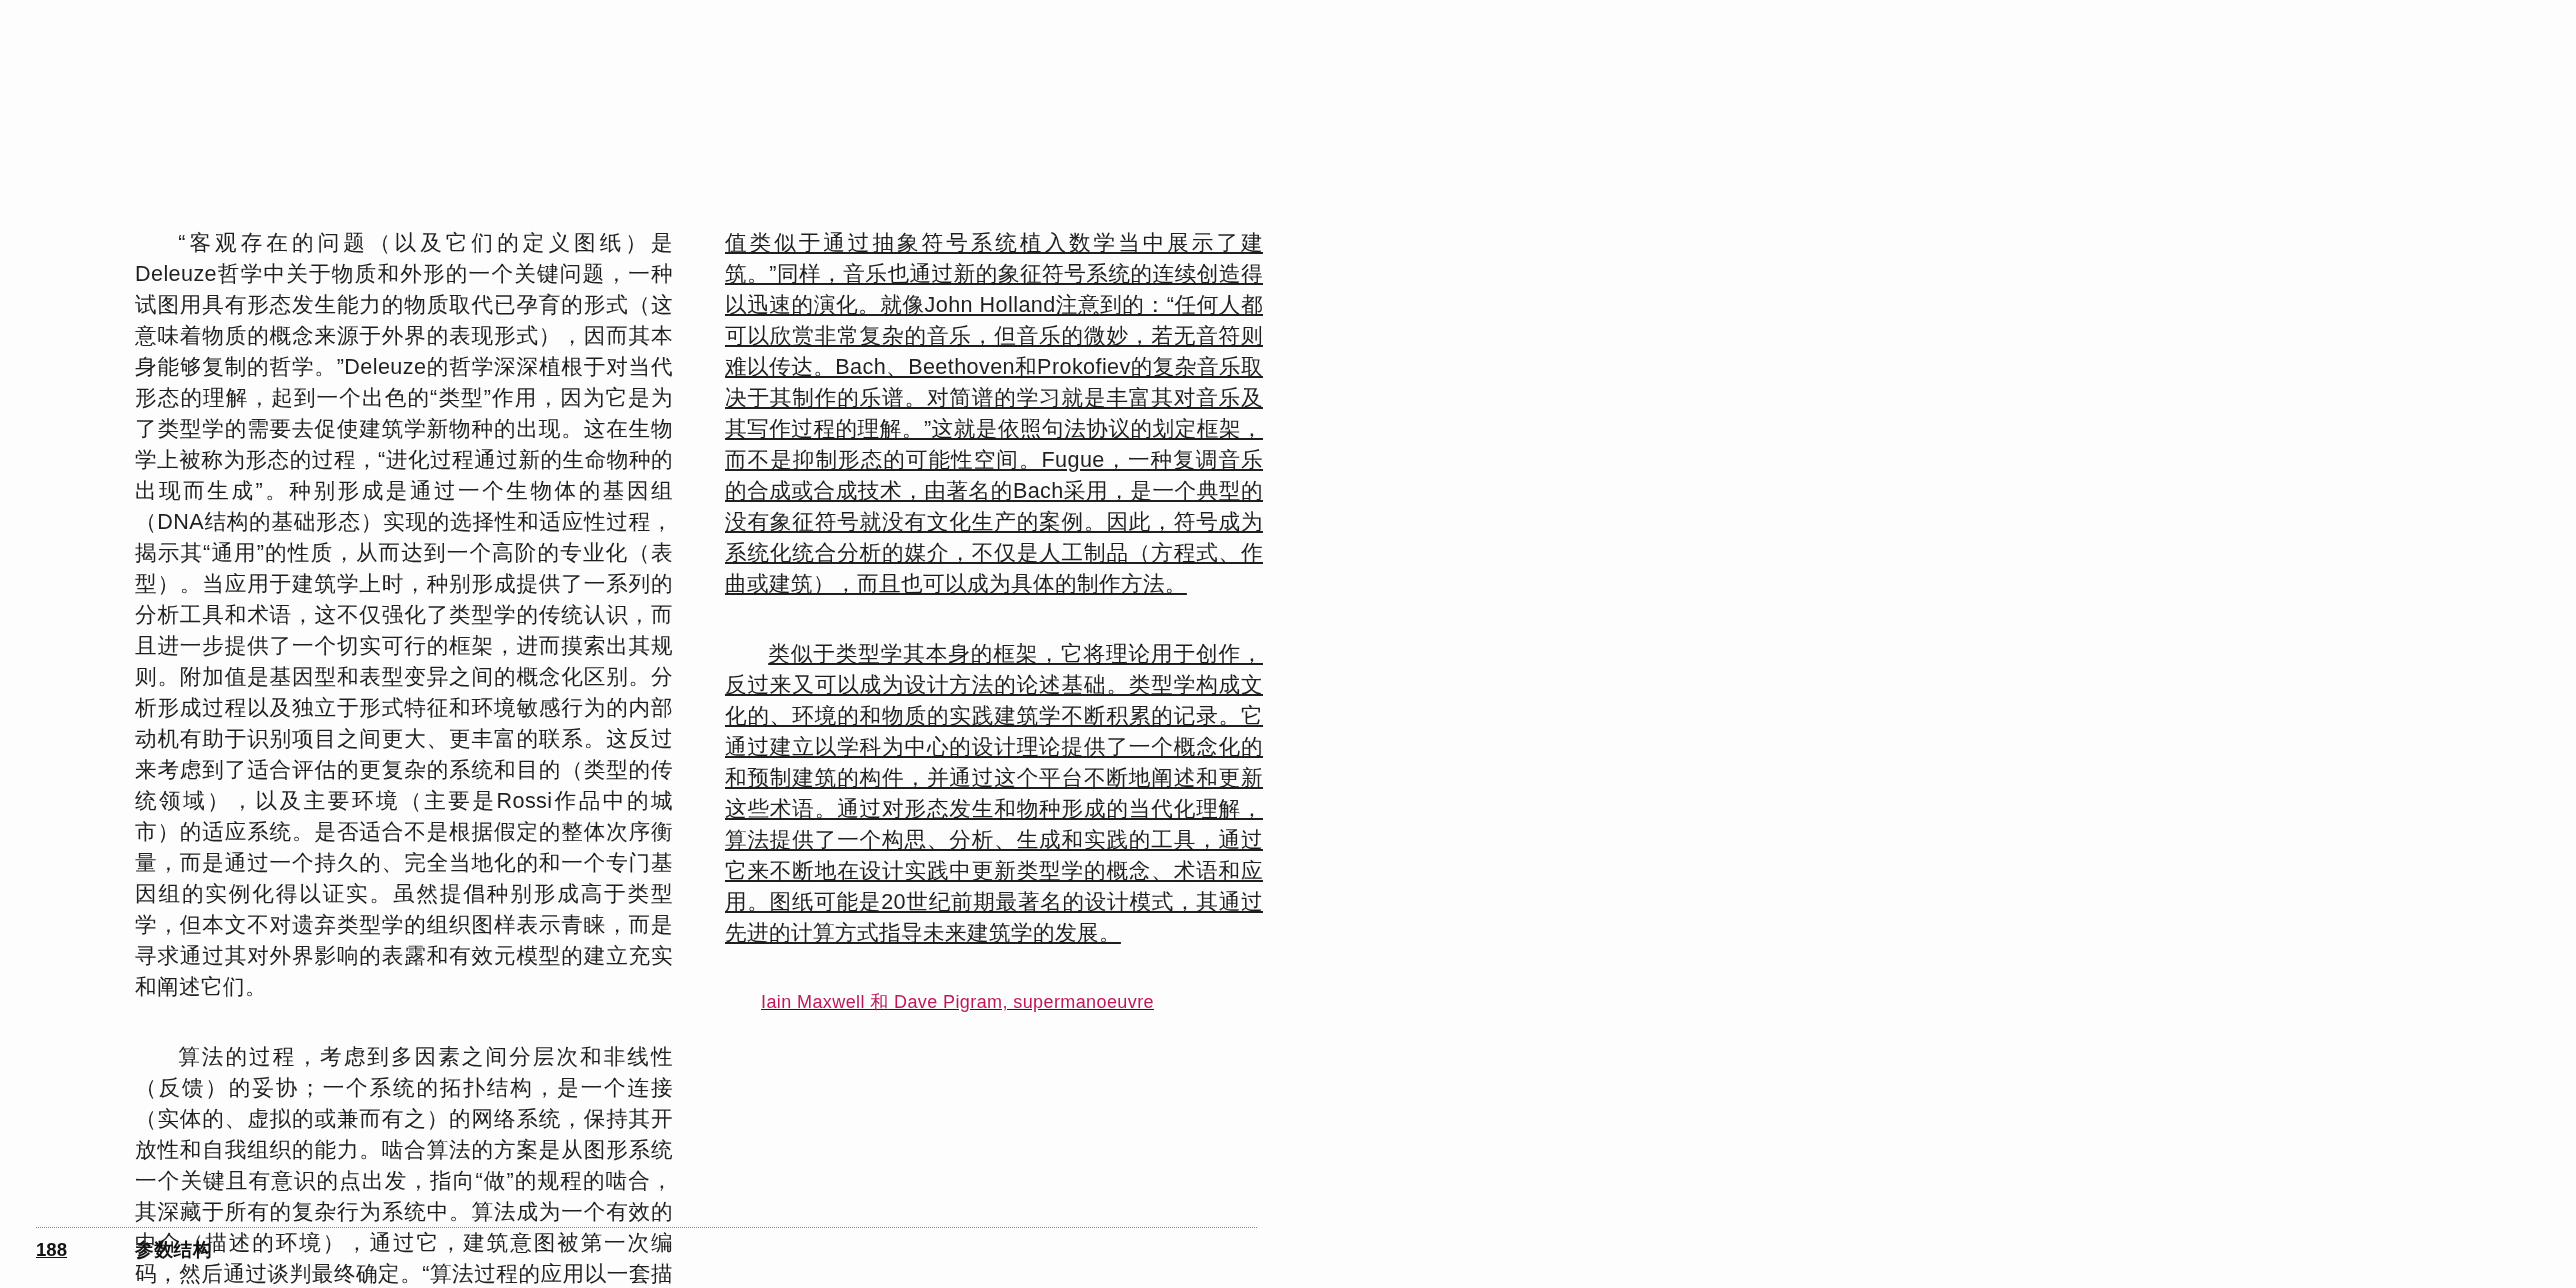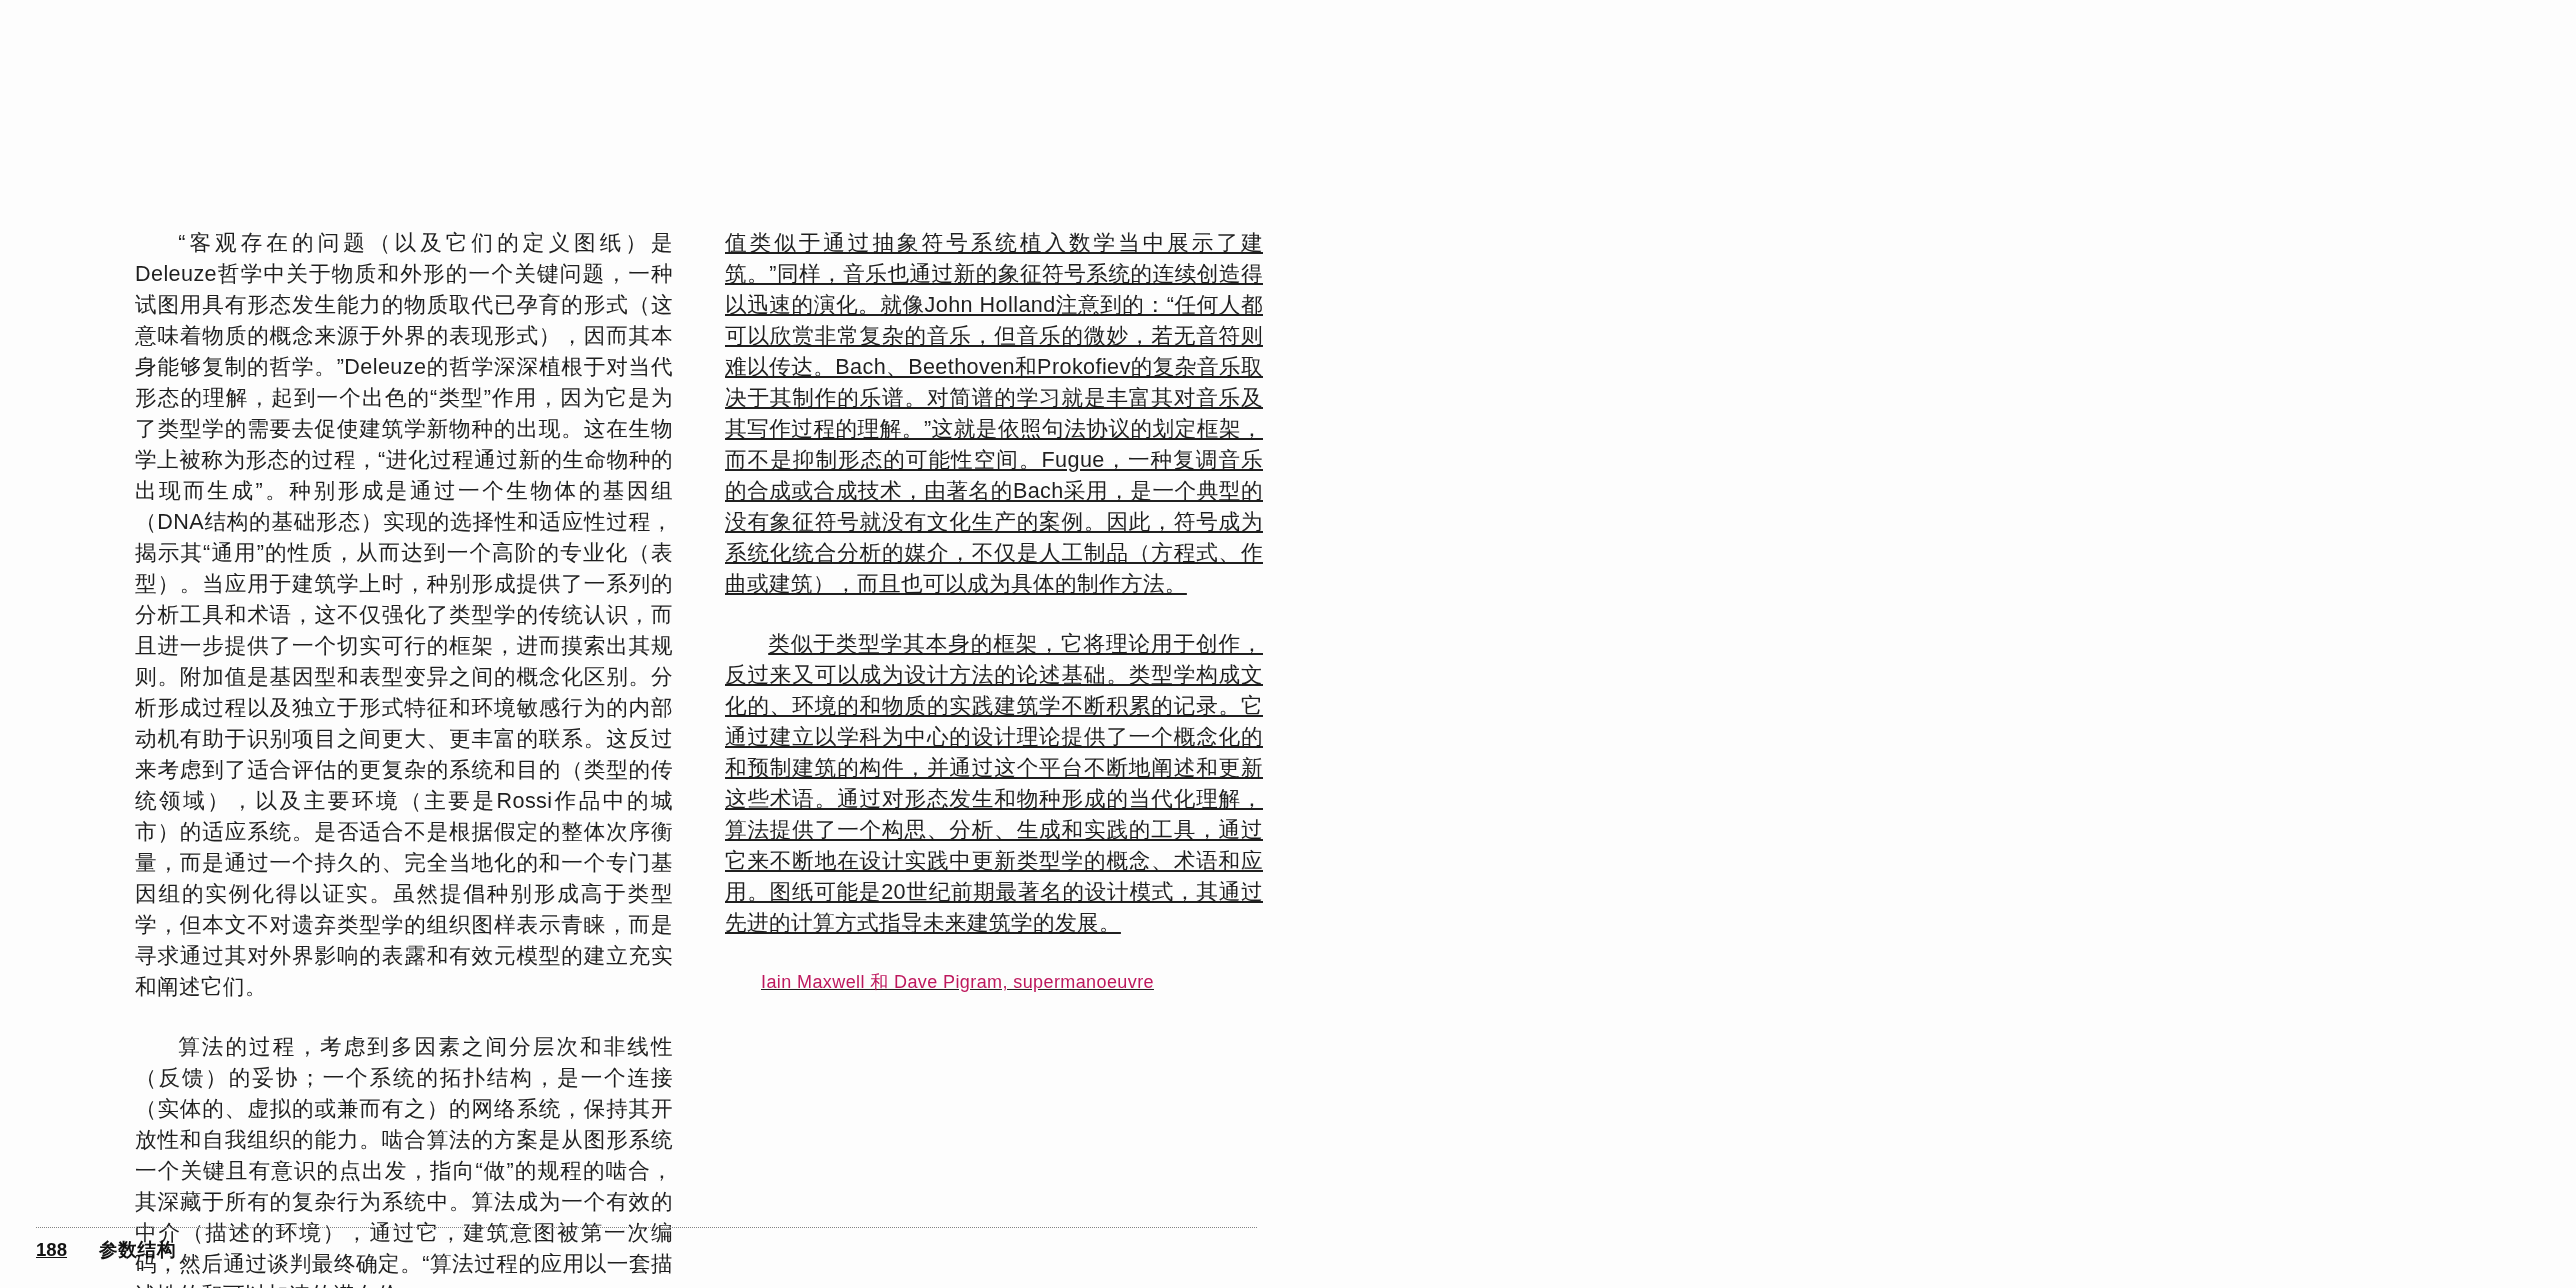--- a/index.html
+++ b/index.html
@@ -32,21 +32,21 @@
     color: #1f1f1f;
     font-size: 21.6px;
     line-height: 31px;
     text-align: justify;
     letter-spacing: 0.4px;
   }
   .col-1 { left: 135px; }
   .col-2 { left: 725px; text-decoration: underline; }
   .col p { margin: 0; }
   .col p.indent { text-indent: 2em; }
-  .col p + p { margin-top: 29px; }
+  .col p + p { margin-top: 39px; }
   .byline {
     margin-top: 62px;
     font-size: 18px;
     color: #be185d;
     text-indent: 2em;
     text-align: left;
   }
 
   
   .footer {
@@ -61,21 +61,21 @@
     width: 100%;
   }
   .footer .row {
     margin-top: 9px;
     display: flex;
     align-items: baseline;
     font-weight: bold;
     font-size: 18.6px;
     color: #111;
   }
-  .footer-left .pagenum   { margin-right: 32px; text-decoration: underline; }
+  .footer-left .pagenum   { margin-right: 68px; text-decoration: underline; }
   .running { letter-spacing: 0.7px; }
 </style>
 </head>
 <body>
 
 <div class="spread">
 
   <section class="page page-left">
     <div class="col col-1">
         <p class="indent">“客观存在的问题（以及它们的定义图纸）是Deleuze哲学中关于物质和外形的一个关键问题，一种试图用具有形态发生能力的物质取代已孕育的形式（这意味着物质的概念来源于外界的表现形式），因而其本身能够复制的哲学。”Deleuze的哲学深深植根于对当代形态的理解，起到一个出色的“类型”作用，因为它是为了类型学的需要去促使建筑学新物种的出现。这在生物学上被称为形态的过程，“进化过程通过新的生命物种的出现而生成”。种别形成是通过一个生物体的基因组（DNA结构的基础形态）实现的选择性和适应性过程，揭示其“通用”的性质，从而达到一个高阶的专业化（表型）。当应用于建筑学上时，种别形成提供了一系列的分析工具和术语，这不仅强化了类型学的传统认识，而且进一步提供了一个切实可行的框架，进而摸索出其规则。附加值是基因型和表型变异之间的概念化区别。分析形成过程以及独立于形式特征和环境敏感行为的内部动机有助于识别项目之间更大、更丰富的联系。这反过来考虑到了适合评估的更复杂的系统和目的（类型的传统领域），以及主要环境（主要是Rossi作品中的城市）的适应系统。是否适合不是根据假定的整体次序衡量，而是通过一个持久的、完全当地化的和一个专门基因组的实例化得以证实。虽然提倡种别形成高于类型学，但本文不对遗弃类型学的组织图样表示青睐，而是寻求通过其对外界影响的表露和有效元模型的建立充实和阐述它们。</p>

